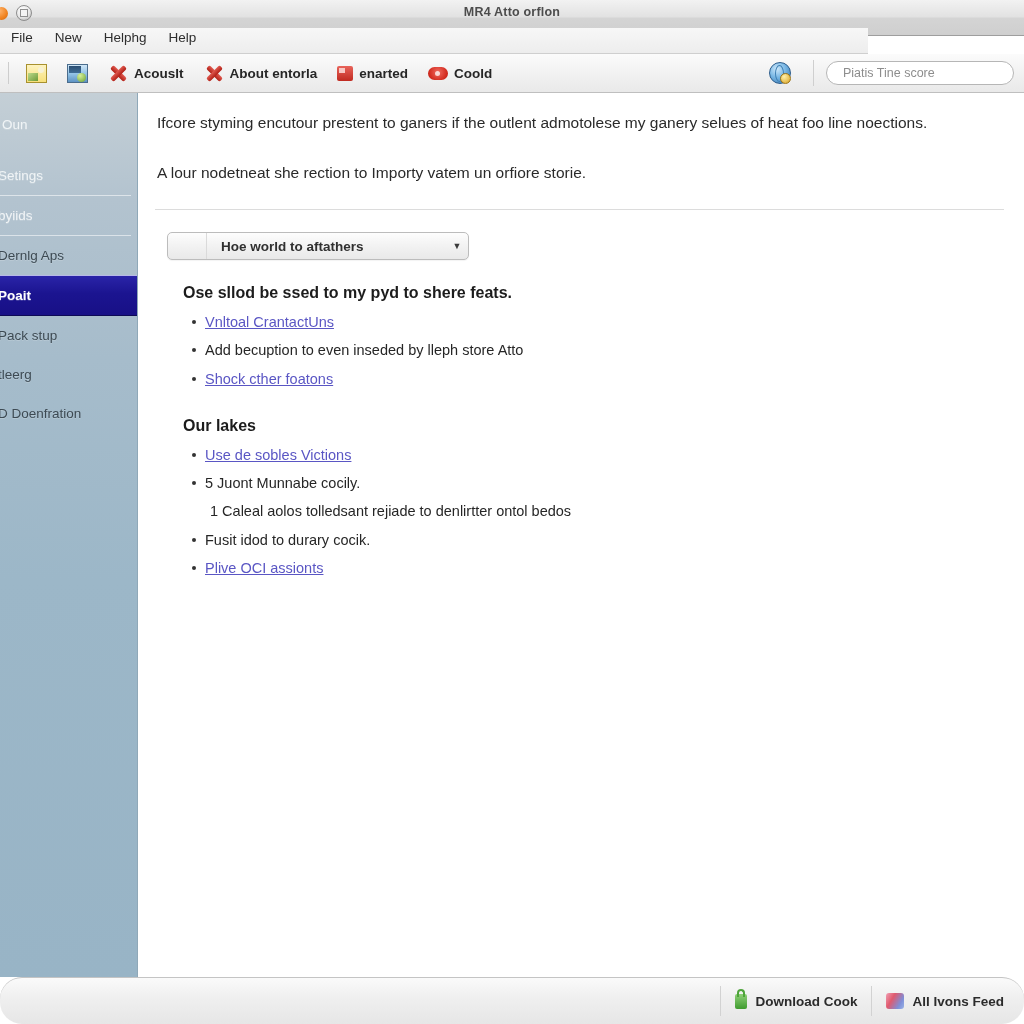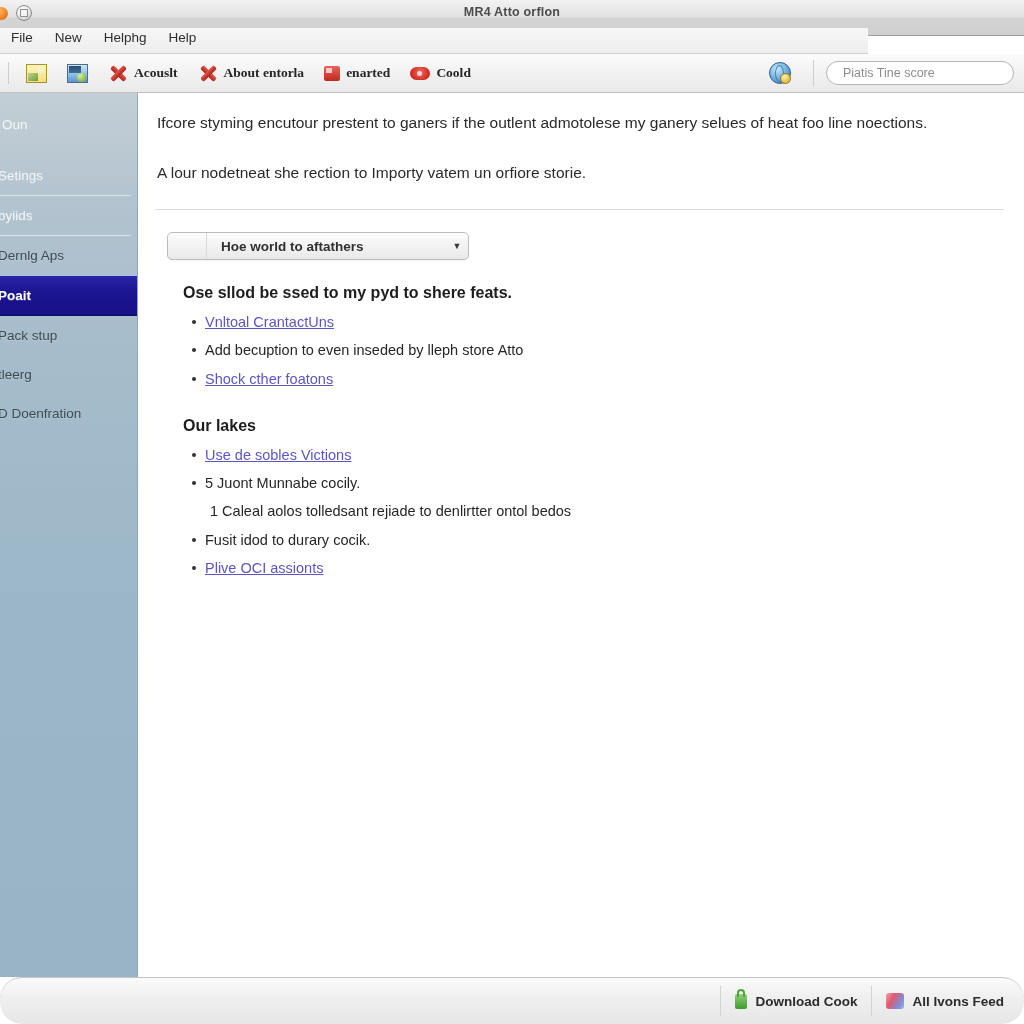--- a/index.html
+++ b/index.html
@@ -102,21 +102,20 @@
     margin-right: 7px;
   }
   .tb-btn {
     display: flex;
     align-items: center;
     gap: 6px;
     padding: 3px 7px;
     margin: 0 3px;
     border-radius: 3px;
     cursor: default;
-    font-family: Liberation Serif, serif;
   }
   .tb-label {
     font-size: 13.5px;
     color: #262626;
     font-weight: 600;
     filter: blur(0.35px);
     white-space: nowrap;
   }
   .ico {
     display: inline-block;

